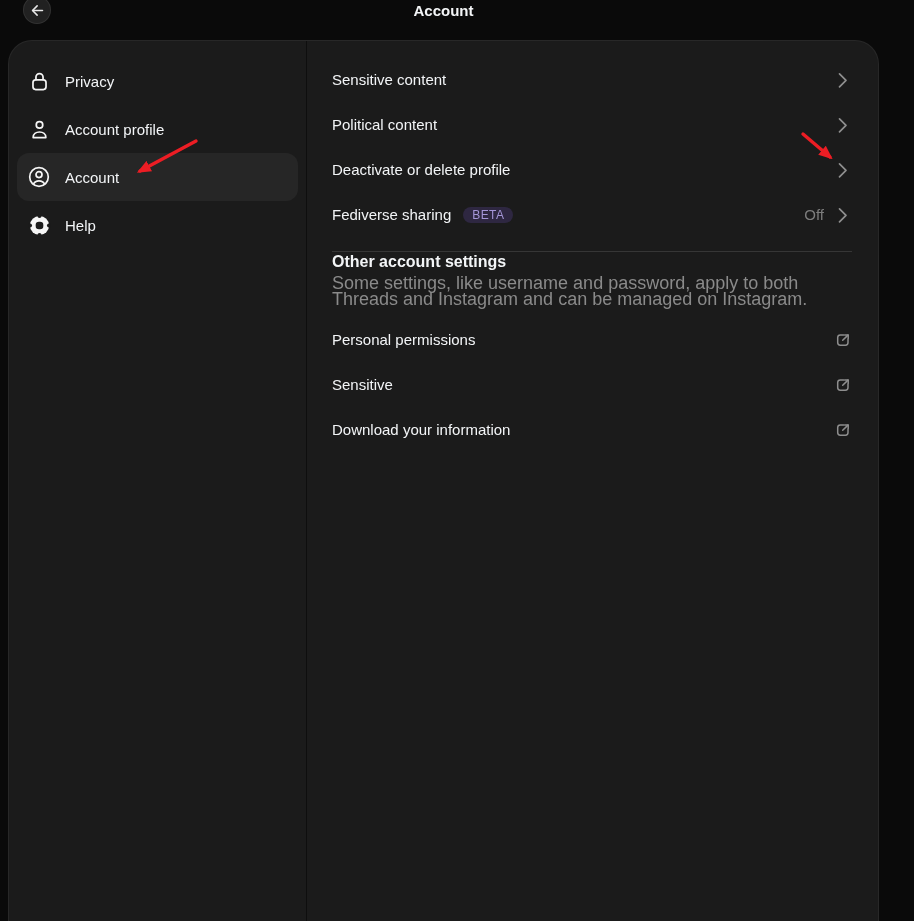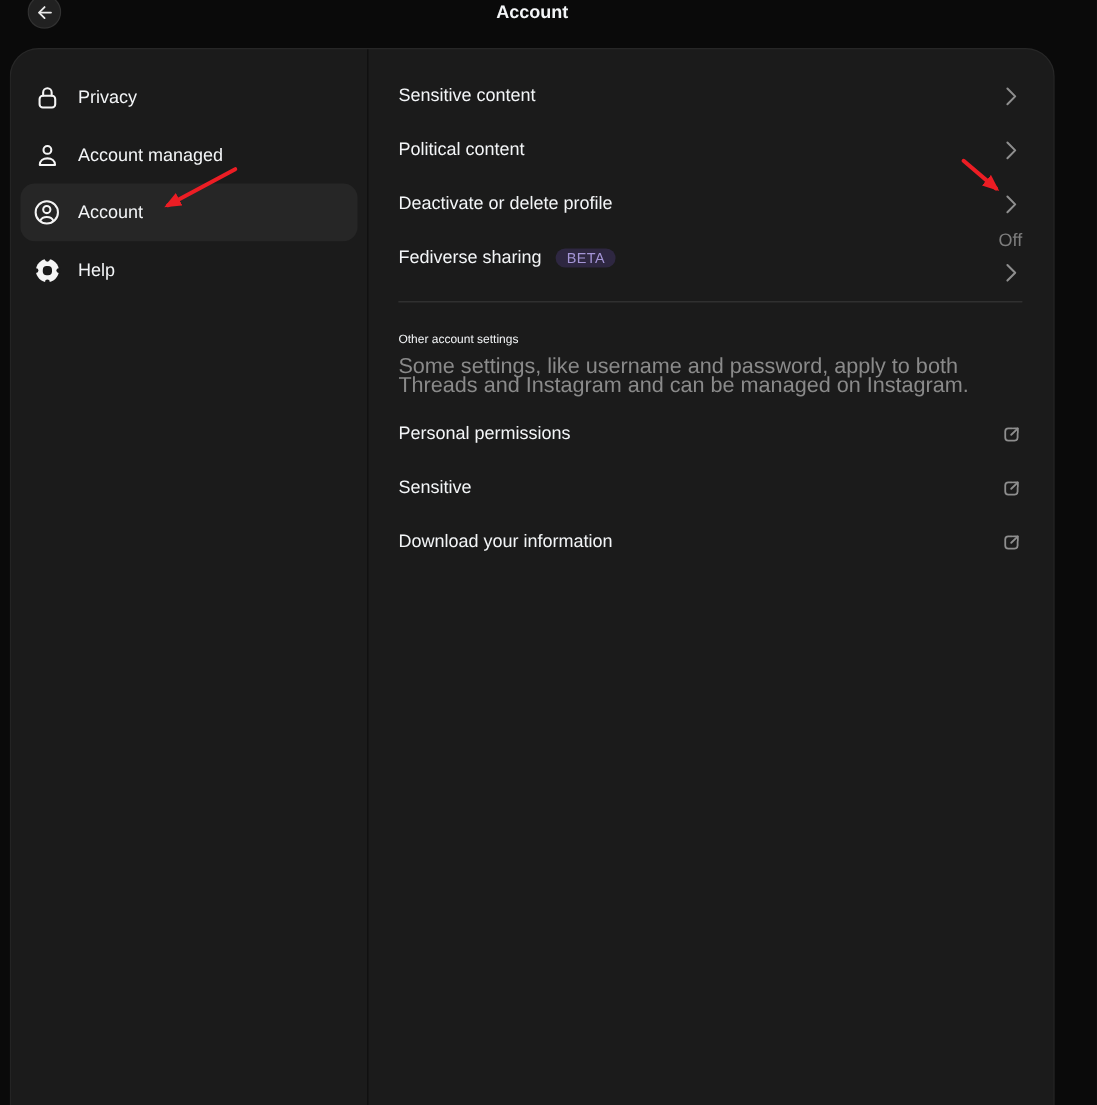--- a/index.html
+++ b/index.html
@@ -51,24 +51,24 @@
   .main{flex:1;padding:16px 26px 0 25px;}
   .row{
     height:45px;display:flex;align-items:center;justify-content:space-between;
     color:var(--text-primary);font-size:15px;cursor:pointer;
   }
   .row-left{display:flex;align-items:center;}
   .badge{
     margin-left:12px;background:var(--beta-bg);color:var(--beta-text);
     font-size:12px;line-height:10px;padding:3px 9px;border-radius:12px;letter-spacing:.4px;
   }
-  .row-right{display:flex;align-items:center;gap:8px;flex-direction:column;}
+  .row-right{display:flex;align-items:center;gap:8px;}
   .row-value{color:#7d7d7d;font-size:15px;}
   .divider{height:1px;background:var(--divider);margin-top:14px;}
-  .section-heading{margin-top:22px;font-size:10px;font-weight:400;line-height:20px;color:var(--text-primary);}
+  .section-heading{font-size:16px;font-weight:700;line-height:20px;color:var(--text-primary);}
   .section-desc{margin-top:3px;font-size:18px;line-height:16px;color:var(--text-secondary);max-width:512px;}
   .ext-rows{margin-top:10px;}
   .annotation-arrow{position:absolute;color:var(--annotation-red);z-index:10;pointer-events:none;}
 </style>
 </head>
 <body>
 
 <button class="back-btn">
   <span style="display:flex;">
     <svg width="17" height="17" viewBox="0 0 24 24" fill="none" stroke="#e8e8e8" stroke-width="2.2" stroke-linecap="round" stroke-linejoin="round">
@@ -91,21 +91,21 @@
       </span>
       <span>Privacy</span>
     </div>
     <div class="side-item">
       <span class="icon">
         <svg width="23" height="23" viewBox="0 0 24 24" fill="none" stroke="#f5f5f5" stroke-width="1.8" stroke-linecap="round" stroke-linejoin="round">
           <circle cx="12" cy="7.2" r="3.4"></circle>
           <path d="M5.4 20.4v-.2c0-3.6 2.9-5.6 6.6-5.6s6.6 2 6.6 5.6v.2z"></path>
         </svg>
       </span>
-      <span>Account managed</span>
+      <span>Account profile</span>
     </div>
     <div class="side-item selected">
       <span class="icon">
         <svg width="24" height="24" viewBox="0 0 24 24" fill="none" stroke="#f5f5f5" stroke-width="1.7" stroke-linecap="round" stroke-linejoin="round">
           <circle cx="12" cy="12" r="9.3"></circle>
           <circle cx="12" cy="9.6" r="3"></circle>
           <path d="M6.5 19a5.9 4.9 0 0 1 11 0"></path>
         </svg>
       </span>
       <span>Account</span>

